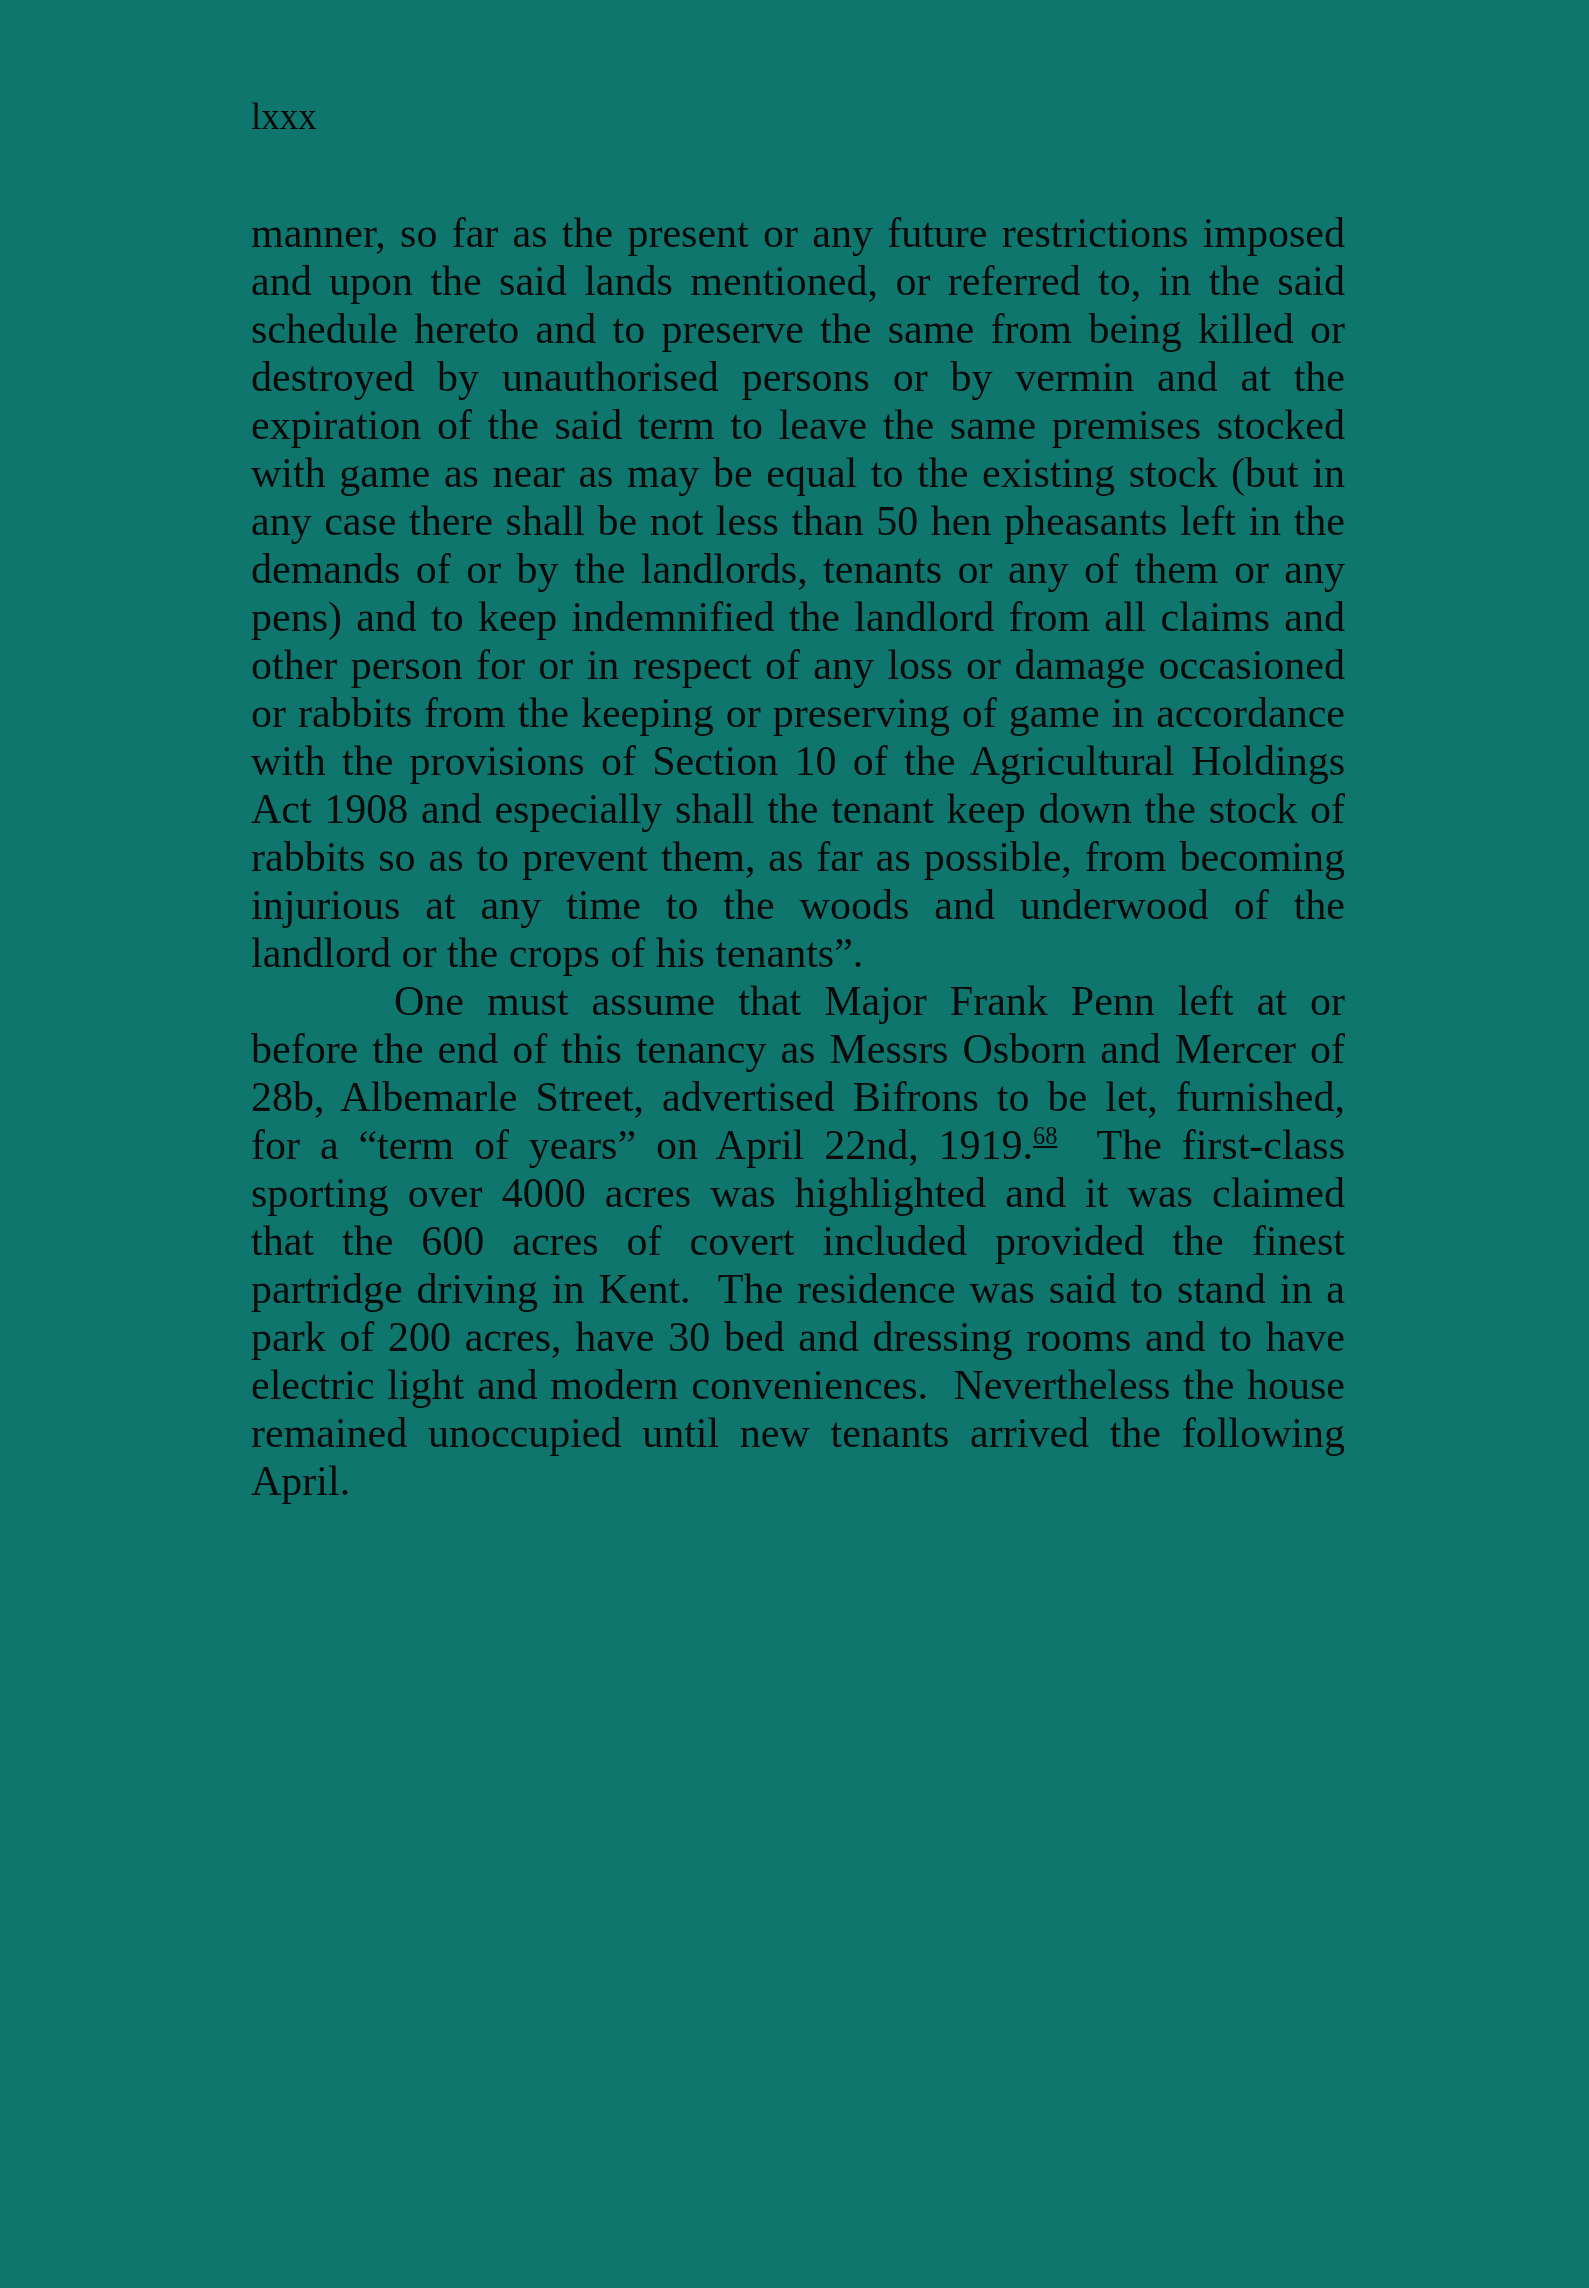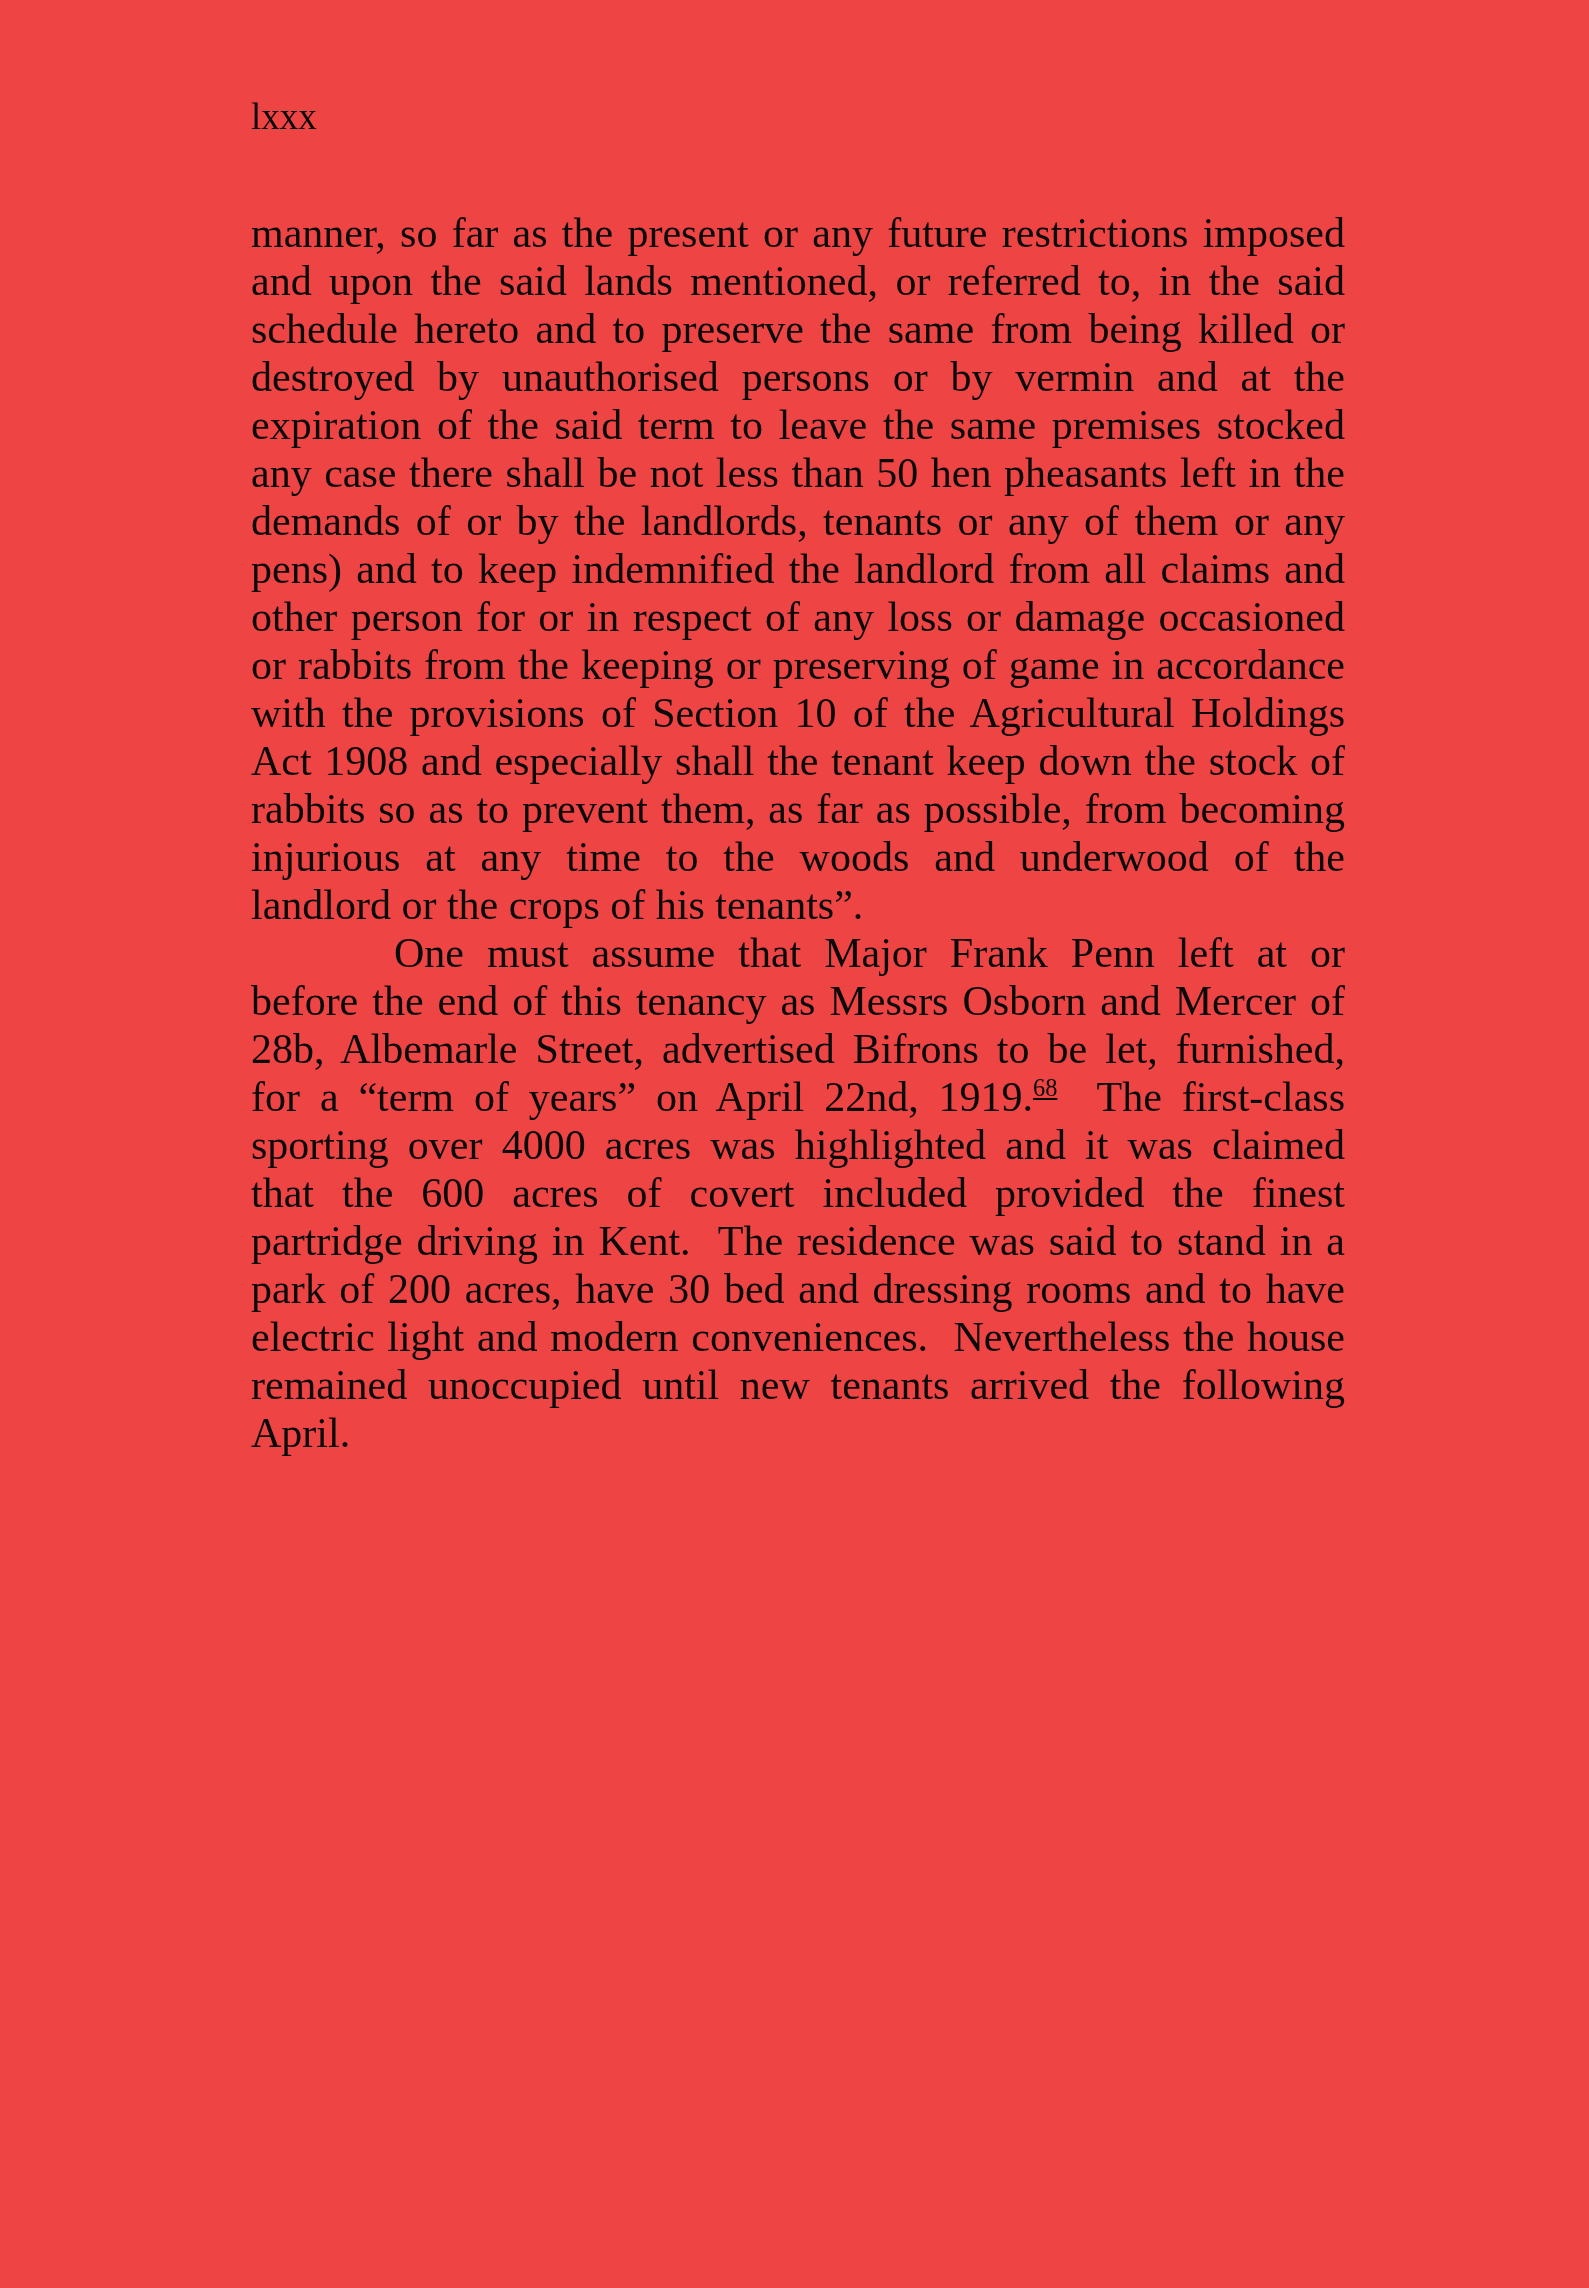--- a/index.html
+++ b/index.html
@@ -4,21 +4,21 @@
 <style>
   html, body {
     margin: 0;
     padding: 0;
     background: #e8e8e8;
   }
   .page {
     position: relative;
     width: 1589px;
     height: 2289px;
-    background: #ef4444;
+    background: #0f766e;
     margin: 0 auto;
     overflow: hidden;
     font-family: "Liberation Serif", "DejaVu Serif", serif;
     color: #0a0a0a;
   }
   .page-number-header {
     position: absolute;
     left: 251px;
     top: 96px;
     font-size: 37px;
@@ -61,20 +61,21 @@
 
 <div class="page">
   <div class="page-number-header">lxxx</div>
   <div class="text-block">
       <div class="paragraph">
         <div class="line">manner, so far as the present or any future restrictions imposed</div>
         <div class="line">and upon the said lands mentioned, or referred to, in the said</div>
         <div class="line">schedule hereto and to preserve the same from being killed or</div>
         <div class="line">destroyed by unauthorised persons or by vermin and at the</div>
         <div class="line">expiration of the said term to leave the same premises stocked</div>
+        <div class="line">with game as near as may be equal to the existing stock (but in</div>
         <div class="line">any case there shall be not less than 50 hen pheasants left in the</div>
         <div class="line">demands of or by the landlords, tenants or any of them or any</div>
         <div class="line">pens) and to keep indemnified the landlord from all claims and</div>
         <div class="line">other person for or in respect of any loss or damage occasioned</div>
         <div class="line">or rabbits from the keeping or preserving of game in accordance</div>
         <div class="line">with the provisions of Section 10 of the Agricultural Holdings</div>
         <div class="line">Act 1908 and especially shall the tenant keep down the stock of</div>
         <div class="line">rabbits so as to prevent them, as far as possible, from becoming</div>
         <div class="line">injurious at any time to the woods and underwood of the</div>
         <div class="line last">landlord or the crops of his tenants”.</div>

